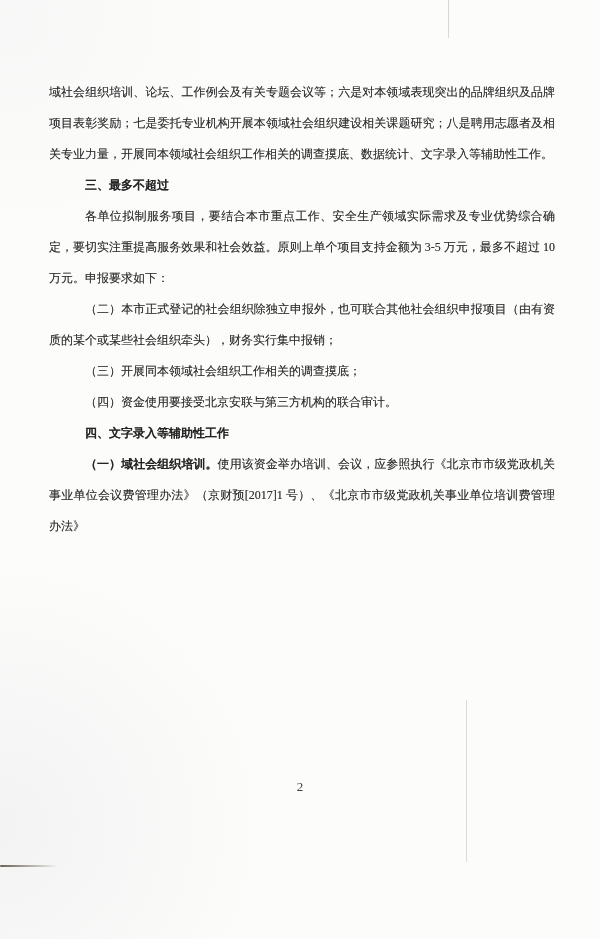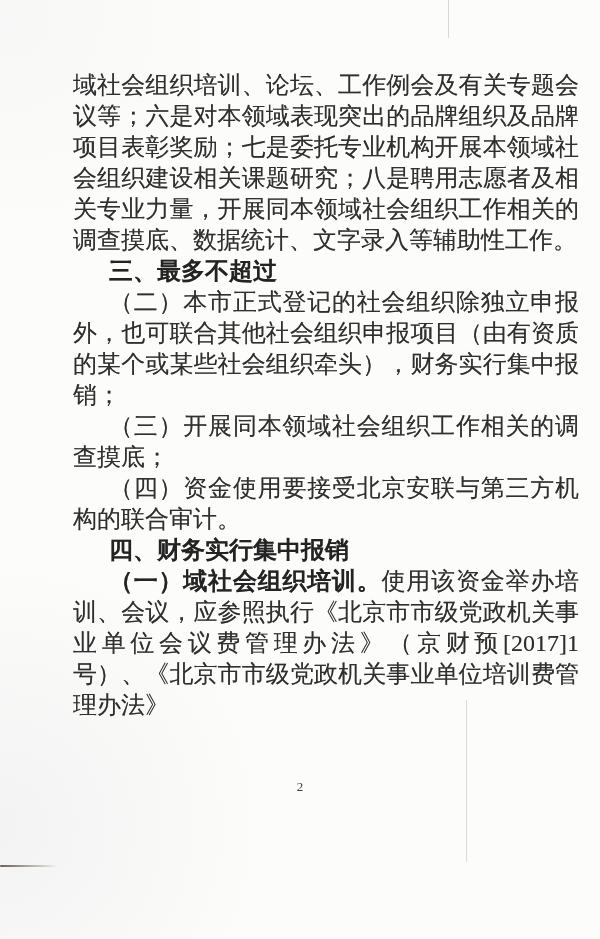--- a/index.html
+++ b/index.html
@@ -12,29 +12,28 @@
   }
   .page {
     position: absolute; inset: 0;
     background:
       radial-gradient(circle at 0% 88%, rgba(195,195,200,0.16), rgba(195,195,200,0) 26%),
       radial-gradient(circle at 2% 2%, rgba(210,210,214,0.10), rgba(210,210,214,0) 20%),
       #fcfcfb;
   }
   .doc-body {
     position: absolute;
-    left: 49px; top: 70px; width: 506px;
+    left: 49px; top: 77px; width: 506px;
     color: #2f2f2f;
-    font-size: 24px;
+    font-size: 12px;
     line-height: 31px;
     text-align: justify;
     line-break: strict;
     word-break: normal;
     text-shadow: 0 0 0.5px rgba(70,70,70,0.55);
-    margin-left: 24px;
   }
   .para { margin: 0; }
   .para.indent { text-indent: 36px; }
   .run.bold { font-weight: 700; color: #232323; }
   .page-footer {
     position: absolute; left: 0; top: 777px; width: 600px;
     text-align: center;
   }
   .page-number {
     font-size: 13px; color: #3d3d3d;
@@ -59,23 +58,24 @@
 <body>
 
 <div class="page">
   <div class="crease-top-right"></div>
   <div class="crease-bottom-right"></div>
   <div class="smudge-bottom-left"></div>
 
   <main class="doc-body" id="doc-body">
       <p class="para"><span class="run">域社会组织培训、论坛、工作例会及有关专题会议等；六是对本领域表现突出的品牌组织及品牌项目表彰奖励；七是委托专业机构开展本领域社会组织建设相关课题研究；八是聘用志愿者及相关专业力量，开展同本领域社会组织工作相关的调查摸底、数据统计、文字录入等辅助性工作。</span></p>
       <p class="para indent"><span class="run bold">三、最多不超过</span></p>
+      <p class="para indent"><span class="run">各单位拟制服务项目，要结合本市重点工作、安全生产领域实际需求及专业优势综合确定，要切实注重提高服务效果和社会效益。原则上单个项目支持金额为 3-5 万元，最多不超过 10 万元。申报要求如下：</span></p>
       <p class="para indent"><span class="run">（二）本市正式登记的社会组织除独立申报外，也可联合其他社会组织申报项目（由有资质的某个或某些社会组织牵头），财务实行集中报销；</span></p>
       <p class="para indent"><span class="run">（三）开展同本领域社会组织工作相关的调查摸底；</span></p>
       <p class="para indent"><span class="run">（四）资金使用要接受北京安联与第三方机构的联合审计。</span></p>
-      <p class="para indent"><span class="run bold">四、财务实行集中报销</span></p>
+      <p class="para indent"><span class="run bold">四、文字录入等辅助性工作</span></p>
       <p class="para indent"><span class="run bold">（一）域社会组织培训。</span><span class="run">使用该资金举办培训、会议，应参照执行《北京市市级党政机关事业单位会议费管理办法》（京财预[2017]1 号）、《北京市市级党政机关事业单位培训费管理办法》</span></p>
     </main>
 
   <footer class="page-footer">
     <span class="page-number">2</span>
   </footer>
 </div>
 
 </body></html>

